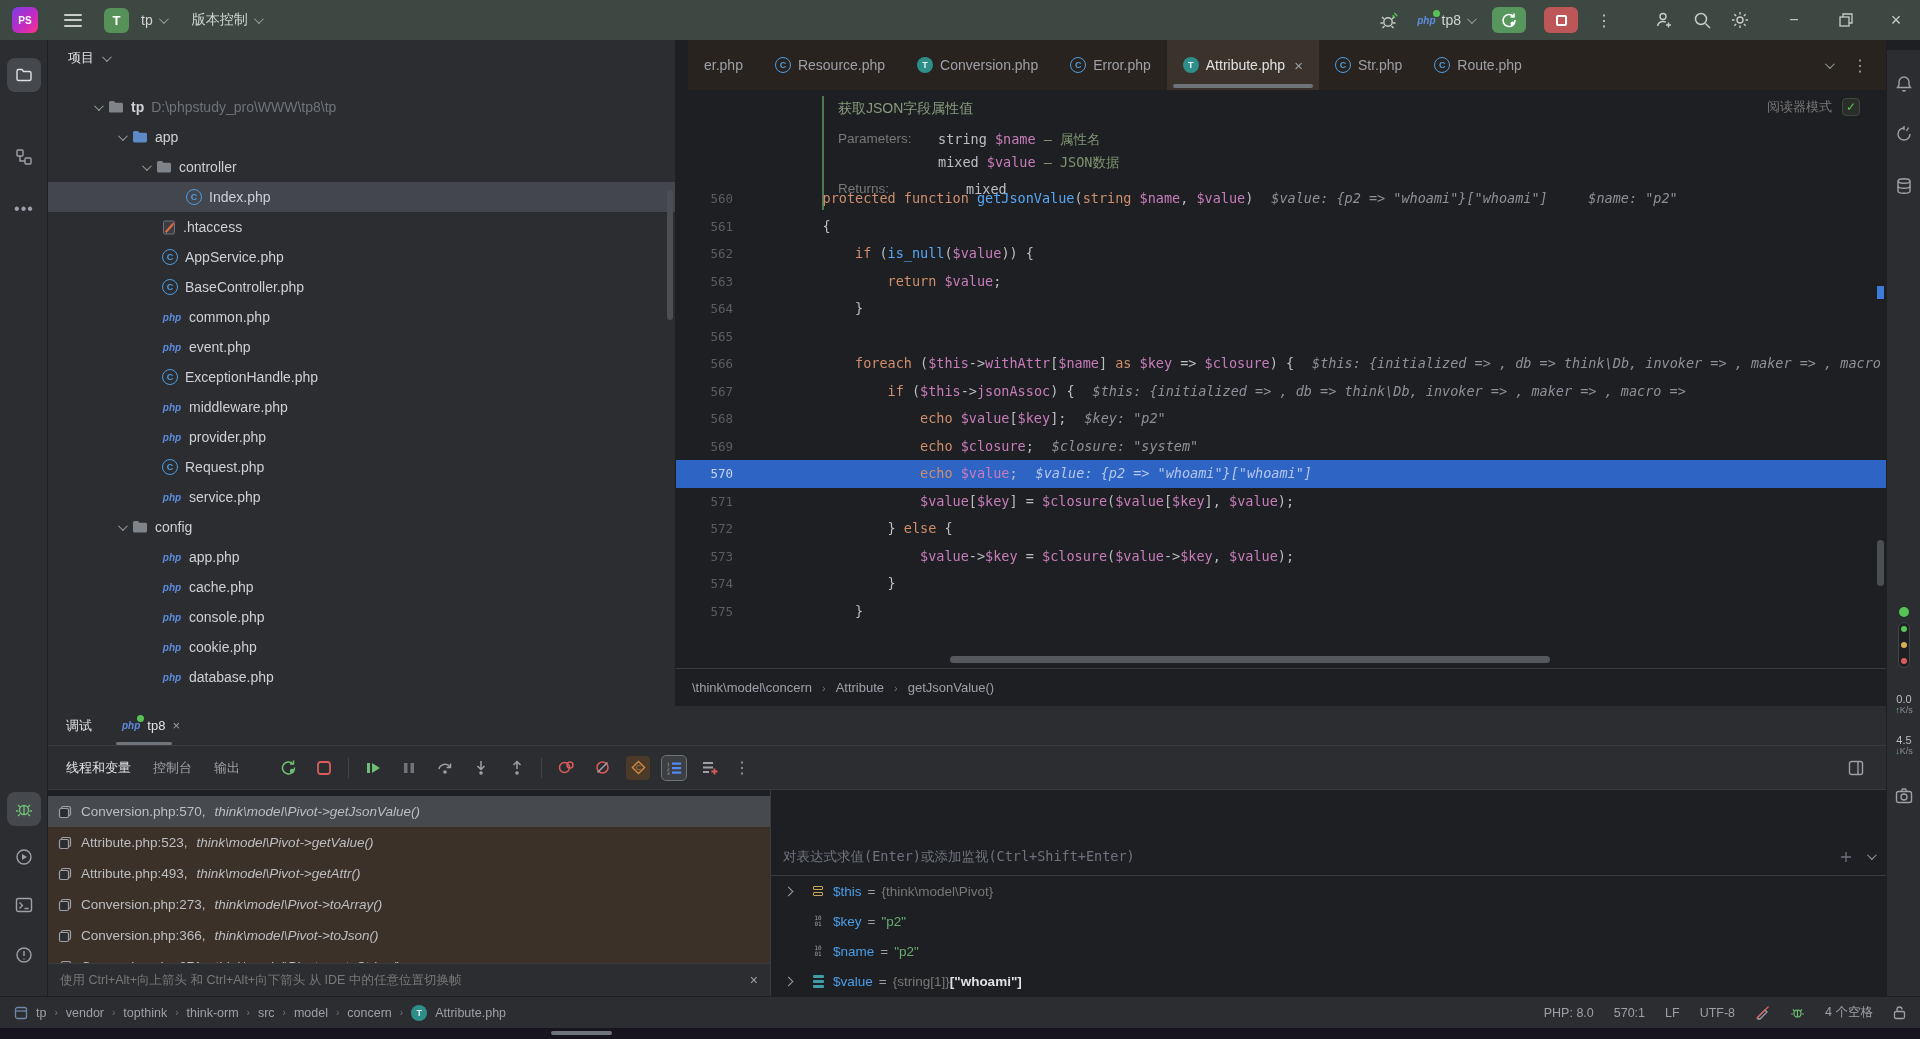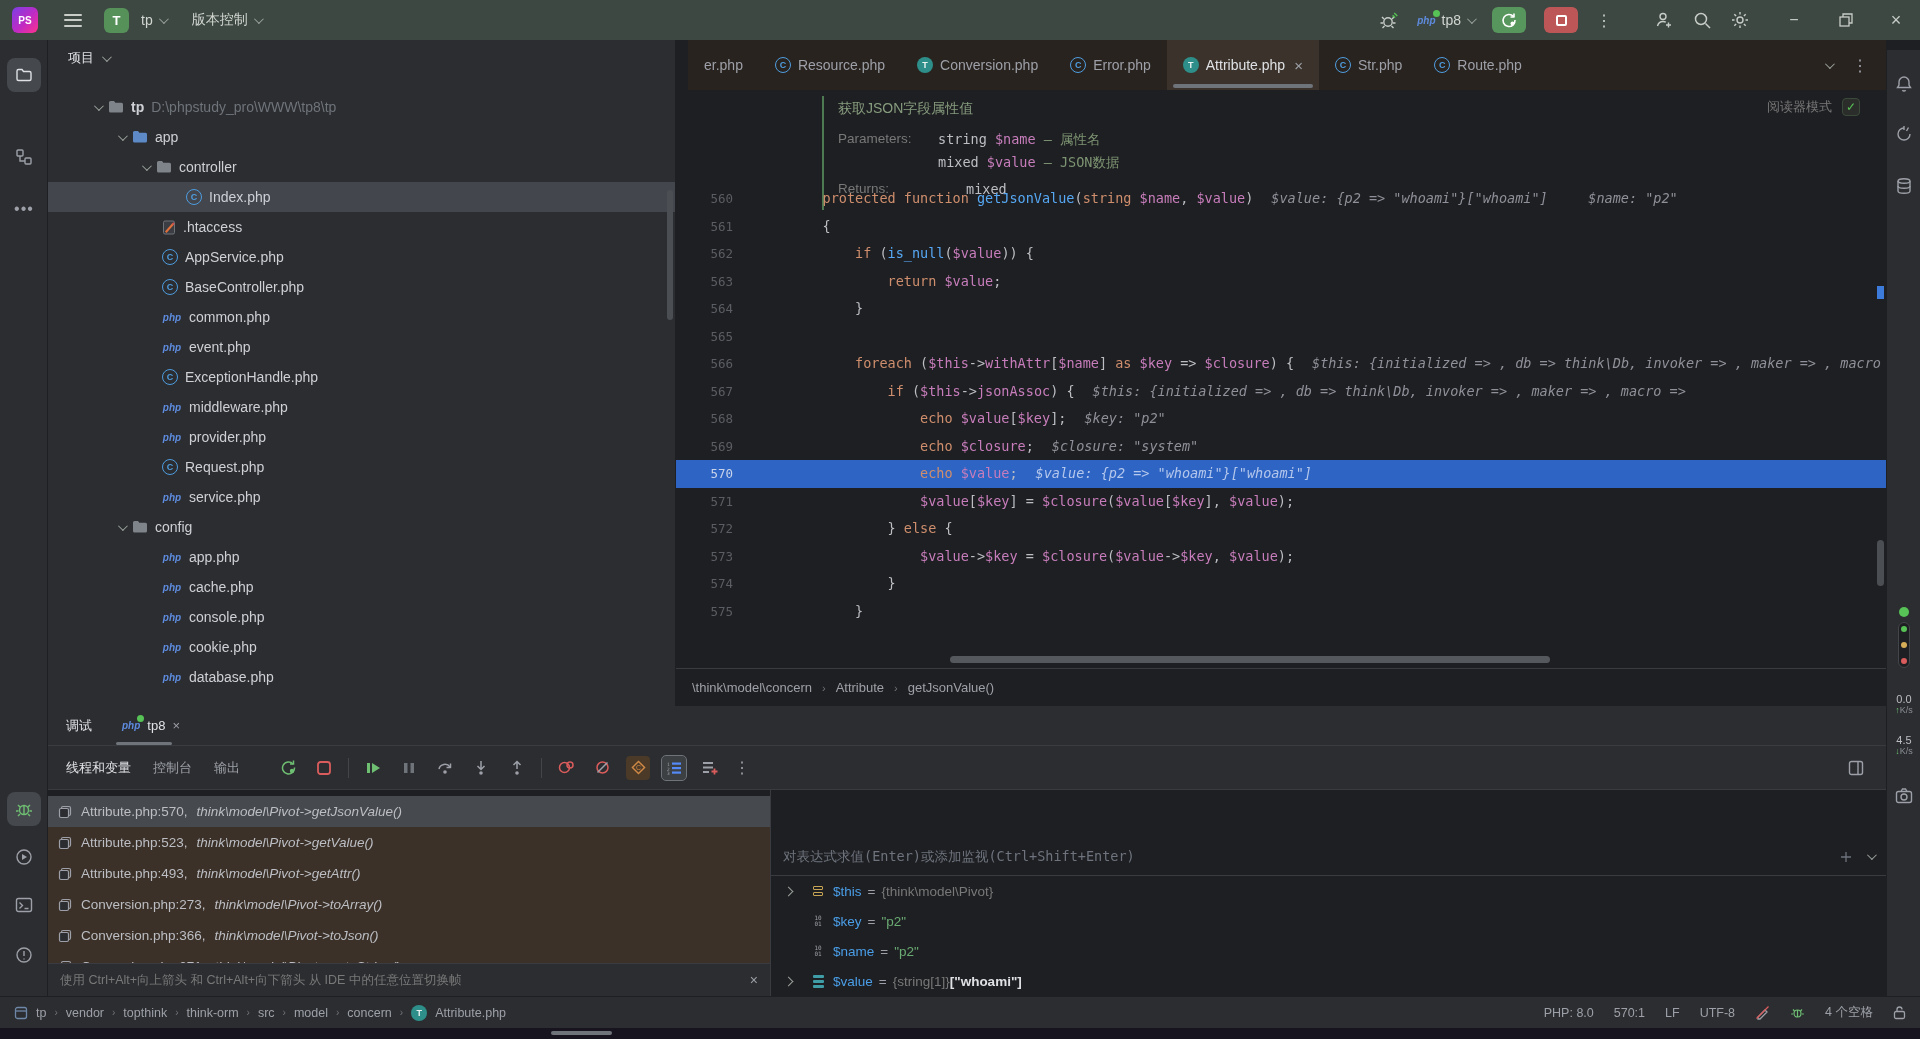--- a/index.html
+++ b/index.html
@@ -610,21 +610,21 @@
 
     <div id="frames">
       <div id="frames-inner">
           <div class="frow sel">
             <span class="ic">
               <svg width="14" height="14" fill="none" stroke="#9DA0A8" stroke-width="1.2">
                 <rect x="3.5" y="1.5" width="9" height="9" rx="1.5"></rect>
                 <rect x="1.5" y="3.5" width="9" height="9" rx="1.5" fill="#2B2D30"></rect>
               </svg>
             </span>
-            <span>Attribute.php:570, </span>
+            <span>Conversion.php:570, </span>
             <span class="fn">think\model\Pivot-&gt;getJsonValue()</span>
           </div>
           <div class="frow">
             <span class="ic">
               <svg width="14" height="14" fill="none" stroke="#9DA0A8" stroke-width="1.2">
                 <rect x="3.5" y="1.5" width="9" height="9" rx="1.5"></rect>
                 <rect x="1.5" y="3.5" width="9" height="9" rx="1.5" fill="#2B2D30"></rect>
               </svg>
             </span>
             <span>Attribute.php:523, </span>

